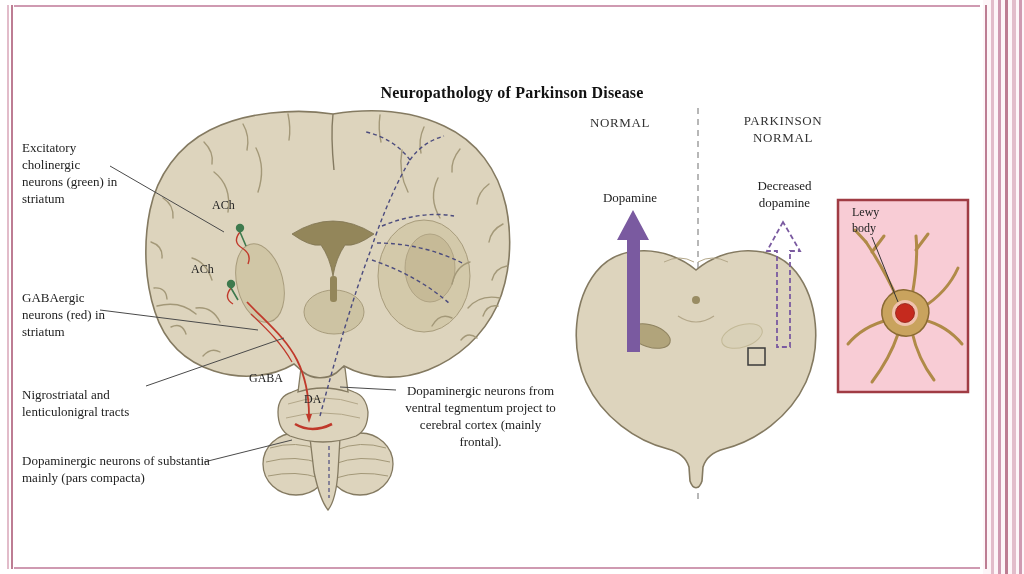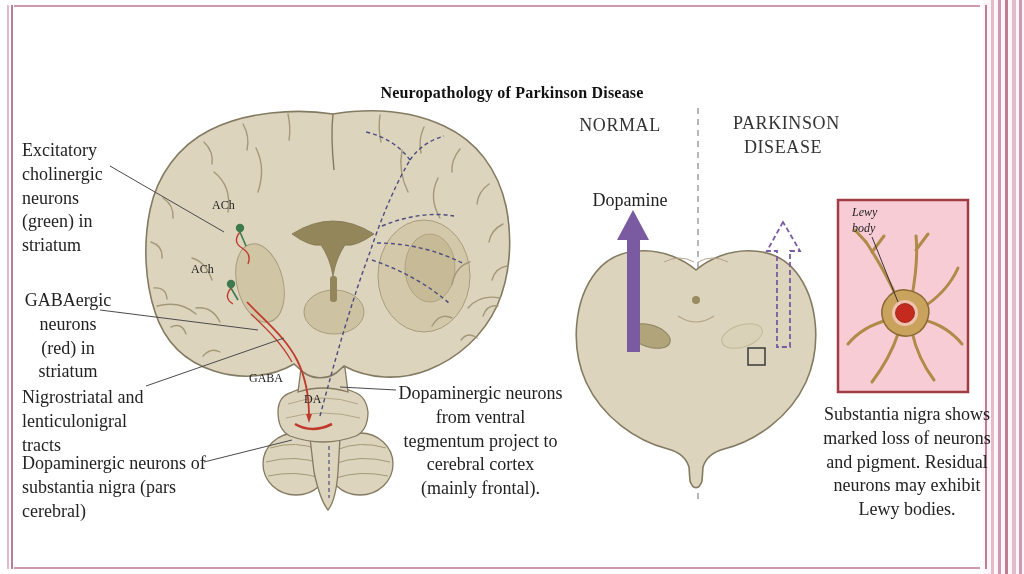--- a/index.html
+++ b/index.html
@@ -1,21 +1,21 @@
 <!DOCTYPE html>
 <html><head>
 <meta charset="utf-8">
 <style>
   * { margin:0; padding:0; box-sizing:border-box; }
   html,body { width:1024px; height:574px; }
   body { font-family:"Liberation Serif", serif; background:#ffffff; }
   .stage { position:relative; width:1024px; height:574px; background:#ffffff; overflow:hidden; }
   .frame { position:absolute; }
   svg.art { position:absolute; left:0; top:0; width:1024px; height:574px; }
-  .lbl { position:absolute; color:#222222; font-size:18px; line-height:1.32; }
+  .lbl { position:absolute; color:#222222; font-size:13px; line-height:1.32; }
   .title { font-weight:bold; font-size:16px; color:#111111; text-align:center; letter-spacing:.2px; }
   .center { text-align:center; }
   .caps { letter-spacing:.6px; color:#333333; }
   .small { font-size:12px; }
 </style>
 </head>
 <body>
 
 <div class="stage">
 
@@ -161,29 +161,29 @@
       <path d="M 906 290 C 922 292 932 303 928 318 C 924 333 910 340 896 334 C 883 328 878 313 885 301 C 891 292 898 289 906 290 Z" fill="#c9a35e" stroke="#8a6a33" stroke-width="1.5"></path>
       <circle cx="905" cy="313" r="13" fill="#f0c2ae"></circle>
       <circle cx="905" cy="313" r="9.5" fill="#c52a1e" stroke="#8e1f16" stroke-width="0.8"></circle>
       <line x1="872" y1="237" x2="898" y2="302" stroke="#333333" stroke-width="1"></line>
     </g>
   </svg>
 
   <div class="lbl title" style="left:312px;top:82px;width:400px;">Neuropathology of Parkinson Disease</div>
 
   <div class="lbl" style="left:22px;top:139px;width:98px;">Excitatory cholinergic neurons (green) in striatum</div>
-  <div class="lbl" style="left:22px;top:289px;width:92px;text-align:center;">GABAergic neurons (red) in striatum</div>
+  <div class="lbl" style="left:22px;top:289px;width:92px;">GABAergic neurons (red) in striatum</div>
   <div class="lbl" style="left:22px;top:386px;width:132px;">Nigrostriatal and lenticulonigral tracts</div>
-  <div class="lbl" style="left:22px;top:452px;width:200px;">Dopaminergic neurons of substantia nigra (pars cerebral)</div>
+  <div class="lbl" style="left:22px;top:452px;width:200px;">Dopaminergic neurons of substantia mainly (pars compacta)</div>
   <div class="lbl center" style="left:398px;top:382px;width:165px;text-align:center;">Dopaminergic neurons from ventral tegmentum project to cerebral cortex (mainly frontal).</div>
 
   <div class="lbl small" style="left:212px;top:198px;width:40px;">ACh</div>
   <div class="lbl small" style="left:191px;top:262px;width:40px;">ACh</div>
   <div class="lbl small" style="left:249px;top:371px;width:46px;">GABA</div>
   <div class="lbl small" style="left:304px;top:392px;width:30px;">DA</div>
 
   <div class="lbl caps center" style="left:570px;top:114px;width:100px;">NORMAL</div>
-  <div class="lbl caps center" style="left:733px;top:112px;width:100px;">PARKINSON DISEASE</div>
+  <div class="lbl caps center" style="left:733px;top:112px;width:100px;">PARKINSON NORMAL</div>
   <div class="lbl center" style="left:585px;top:189px;width:90px;">Dopamine</div>
-  <div class="lbl small" style="left:852px;top:205px;width:46px;font-style:italic;">Lewy body</div>
-  <div class="lbl center" style="left:818px;top:403px;width:178px;">Substantia nigra shows marked loss of neurons and pigment. Residual neurons may exhibit Lewy bodies.</div>
+  <div class="lbl center" style="left:737px;top:177px;width:95px;">Decreased dopamine</div>
+  <div class="lbl small" style="left:852px;top:205px;width:46px;">Lewy body</div>
 
 </div>
 
 </body></html>

